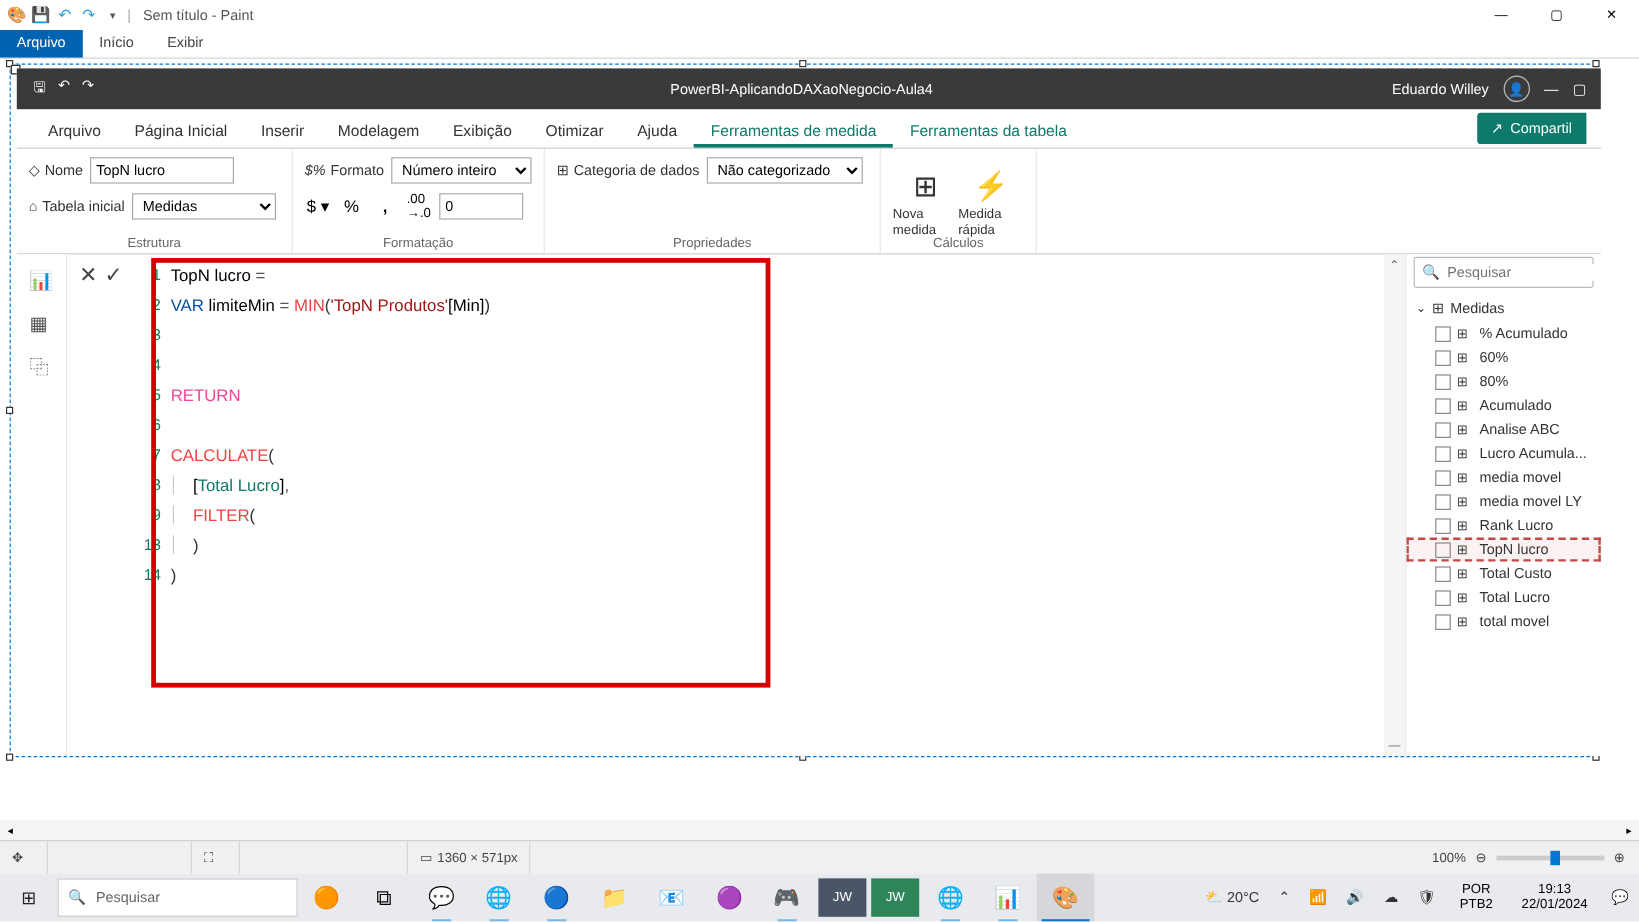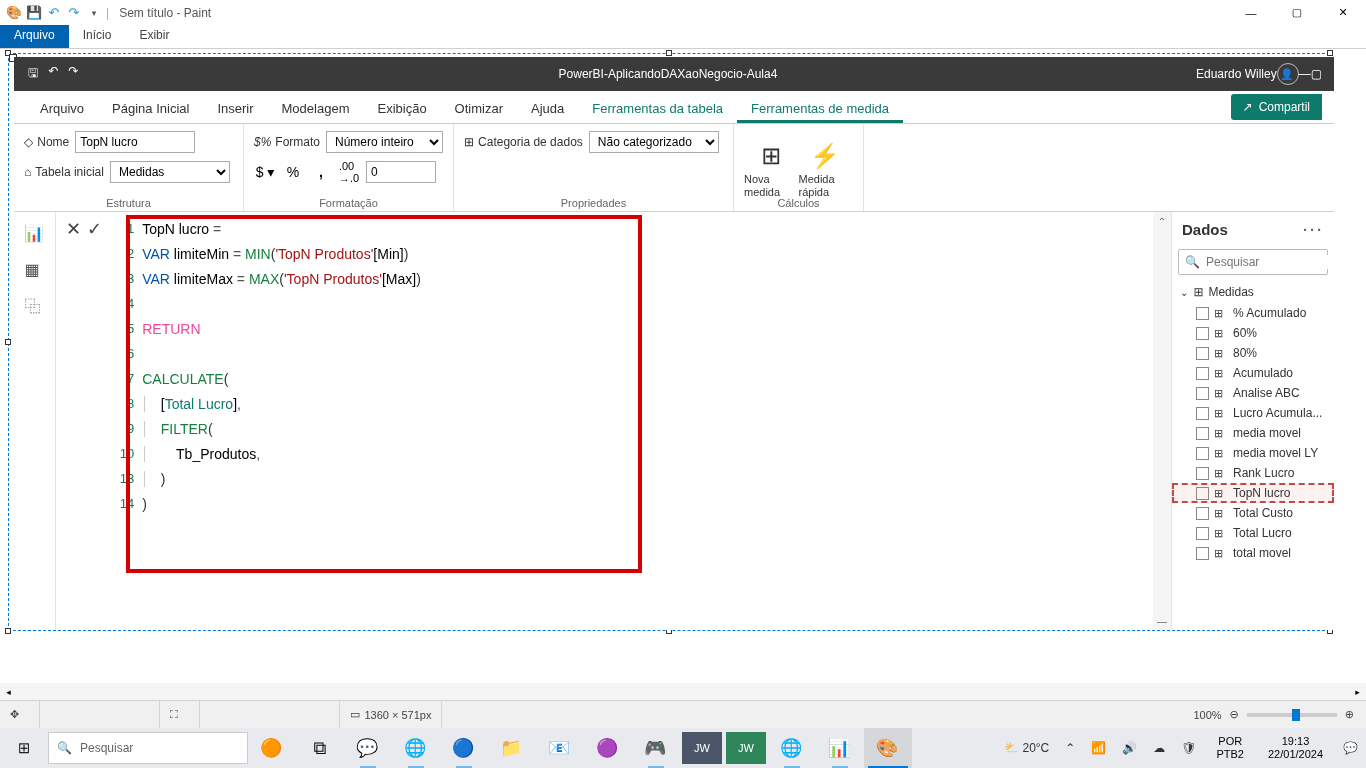--- a/index.html
+++ b/index.html
@@ -25,21 +25,21 @@
 .canvas-sel .h { position: absolute; width: 6px; height: 6px; background: #fff; border: 1px solid #333; }
 .h.tl{top:-4px;left:-4px}.h.tr{top:-4px;right:-4px}.h.bl{bottom:-4px;left:-4px}.h.br{bottom:-4px;right:-4px}
 .h.tm{top:-4px;left:50%;margin-left:-3px}.h.bm{bottom:-4px;left:50%;margin-left:-3px}
 .h.ml{left:-4px;top:50%;margin-top:-3px}.h.mr{right:-4px;top:50%;margin-top:-3px}
 
 
 .pbi { position: absolute; left: 14px; top: 8px; width: 1320px; background: #fff; }
 .pbi-title { height: 34px; background: #3a3a3a; color: #fff; display: flex; align-items: center; font-size: 12px; }
 .pbi-title .left-ico { display: flex; gap: 10px; padding: 0 14px; }
 .pbi-title .center { position: absolute; left: 0; right: 12px; text-align: center; pointer-events: none; }
-.pbi-title .right { margin-left: auto; display: flex; align-items: center; gap: 0; padding-right: 12px; }
+.pbi-title .right { margin-left: auto; display: flex; align-items: center; gap: 12px; padding-right: 12px; }
 .pbi-title .avatar { width: 22px; height: 22px; border-radius: 50%; border: 1.5px solid #bbb; display: flex; align-items: center; justify-content: center; font-size: 11px; }
 
 .pbi-ribbon-tabs { height: 33px; border-bottom: 1px solid #ccc; display: flex; align-items: flex-end; font-size: 13px; padding: 0 12px; gap: 0; }
 .pbi-ribbon-tabs .rt { padding: 7px 14px 7px; color: #333; cursor: pointer; }
 .pbi-ribbon-tabs .rt.sel { color: #0e7a6b; }
 .pbi-ribbon-tabs .rt.active { color: #0e7a6b; border-bottom: 3px solid #0e7a6b; padding-bottom: 4px; }
 .pbi-ribbon-tabs .share { margin-left: auto; background: #0e7a6b; color: #fff; padding: 6px 12px; border-radius: 3px 0 0 3px; display: flex; align-items: center; gap: 6px; font-size: 12px; margin-bottom: 3px; }
 
 .pbi-ribbon { height: 88px; border-bottom: 1px solid #d0d0d0; display: flex; font-size: 12px; }
 .rgroup { border-right: 1px solid #e5e5e5; padding: 6px 10px 2px; display: flex; flex-direction: column; position: relative; }
@@ -59,21 +59,21 @@
 .redbox { position: absolute; left: 70px; top: 3px; width: 516px; height: 358px; border: 4px solid #d40000; pointer-events: none; z-index: 5; }
 .ed-actions { display: flex; gap: 6px; padding: 6px 10px; }
 .ed-actions div { font-size: 18px; color: #444; }
 .code { flex: 1; font-family: Consolas, monospace; font-size: 14px; padding: 4px 0; position: relative; }
 .cline { display: flex; height: 25px; align-items: center; }
 .gutter { width: 30px; text-align: right; color: #127a60; padding-right: 8px; font-size: 13px; border-right: 0px solid #eee; }
 .ctext { white-space: pre; }
 .ctext.indent { border-left: 1px solid #ccc; margin-left: 2px; padding-left: 0; }
 .kw-var { color: #0451a5; }
 .kw-ret { color: #ec4899; }
-.kw-fn { color: #15803d; }
+.kw-fn { color: #ef4444; }
 .kw-str { color: #a31515; }
 .kw-ref { color: #0e7a6b; }
 .paren { color: #333; }
 .op { color: #555; }
 .scroll-v { width: 18px; background: #f5f5f5; display: flex; flex-direction: column; }
 .scroll-v .arr { height: 18px; display: flex; align-items: center; justify-content: center; font-size: 10px; color: #666; }
 .scroll-v .track { flex: 1; }
 .scroll-v .arr.bot { margin-top: auto; }
 
 .pbi-dados { width: 162px; background: #fff; display: flex; flex-direction: column; font-size: 12px; }
@@ -164,22 +164,22 @@
     </div>
 
     <div class="pbi-ribbon-tabs">
       <div class="rt">Arquivo</div>
       <div class="rt">Página Inicial</div>
       <div class="rt">Inserir</div>
       <div class="rt">Modelagem</div>
       <div class="rt">Exibição</div>
       <div class="rt">Otimizar</div>
       <div class="rt">Ajuda</div>
+      <div class="rt active">Ferramentas de medida</div>
       <div class="rt sel">Ferramentas da tabela</div>
-      <div class="rt active">Ferramentas de medida</div>
       <div class="share">
           <span>↗</span>
           <span>Compartil</span>
         </div>
     </div>
 
     <div class="pbi-ribbon">
       <div class="rgroup" style="width:230px">
         <div class="row">
           <span class="tlabel">
@@ -254,21 +254,20 @@
           <div class="cline">
               <div class="gutter">1</div>
               <div class="ctext">TopN lucro <span class="op">= </span></div>
             </div>
           <div class="cline">
               <div class="gutter">2</div>
               <div class="ctext"><span class="kw-var">VAR</span> limiteMin <span class="op">=</span> <span class="kw-fn">MIN</span><span class="paren">(</span><span class="kw-str">'TopN Produtos'</span>[Min]<span class="paren">)</span></div>
             </div>
           <div class="cline">
               <div class="gutter">3</div>
-              <div class="ctext"><span class="kw-var">VAR</span> limiteMax <span class="op">=</span> <span class="kw-fn">MAX</span><span class="paren">(</span><span class="kw-str">'TopN Produtos'</span>[Max]<span class="paren">)</span></div>
             </div>
           <div class="cline">
               <div class="gutter">4</div>
               <div class="ctext"></div>
             </div>
           <div class="cline">
               <div class="gutter">5</div>
               <div class="ctext"><span class="kw-ret">RETURN</span></div>
             </div>
           <div class="cline">
@@ -279,46 +278,38 @@
               <div class="gutter">7</div>
               <div class="ctext"><span class="kw-fn">CALCULATE</span><span class="paren">(</span></div>
             </div>
           <div class="cline">
               <div class="gutter">8</div>
               <div class="ctext indent">    [<span class="kw-ref">Total Lucro</span>]<span class="op">,</span></div>
             </div>
           <div class="cline">
               <div class="gutter">9</div>
               <div class="ctext indent">    <span class="kw-fn">FILTER</span><span class="paren">(</span></div>
-            </div>
-          <div class="cline">
-              <div class="gutter">10</div>
-              <div class="ctext indent">        Tb_Produtos<span class="op">,</span></div>
             </div>
           <div class="cline">
               <div class="gutter">13</div>
               <div class="ctext indent">    <span class="paren">)</span></div>
             </div>
           <div class="cline">
               <div class="gutter">14</div>
               <div class="ctext"><span class="paren">)</span></div>
             </div>
         </div>
         <div class="scroll-v">
           <div class="arr">⌃</div>
           <div class="track"></div>
           <div class="arr bot">—</div>
         </div>
       </div>
 
       <div class="pbi-dados">
-        <div class="hdr">
-          <span>Dados</span>
-          <span style="letter-spacing:2px;color:#666">···</span>
-        </div>
         <div class="search">
           <span>🔍</span>
           <input placeholder="Pesquisar" style="">
         </div>
         <div class="treenode">
           <span style="font-size:10px">⌄</span>
           <span>⊞</span>
           <span>Medidas</span>
         </div>
         <div id="measures-container">

